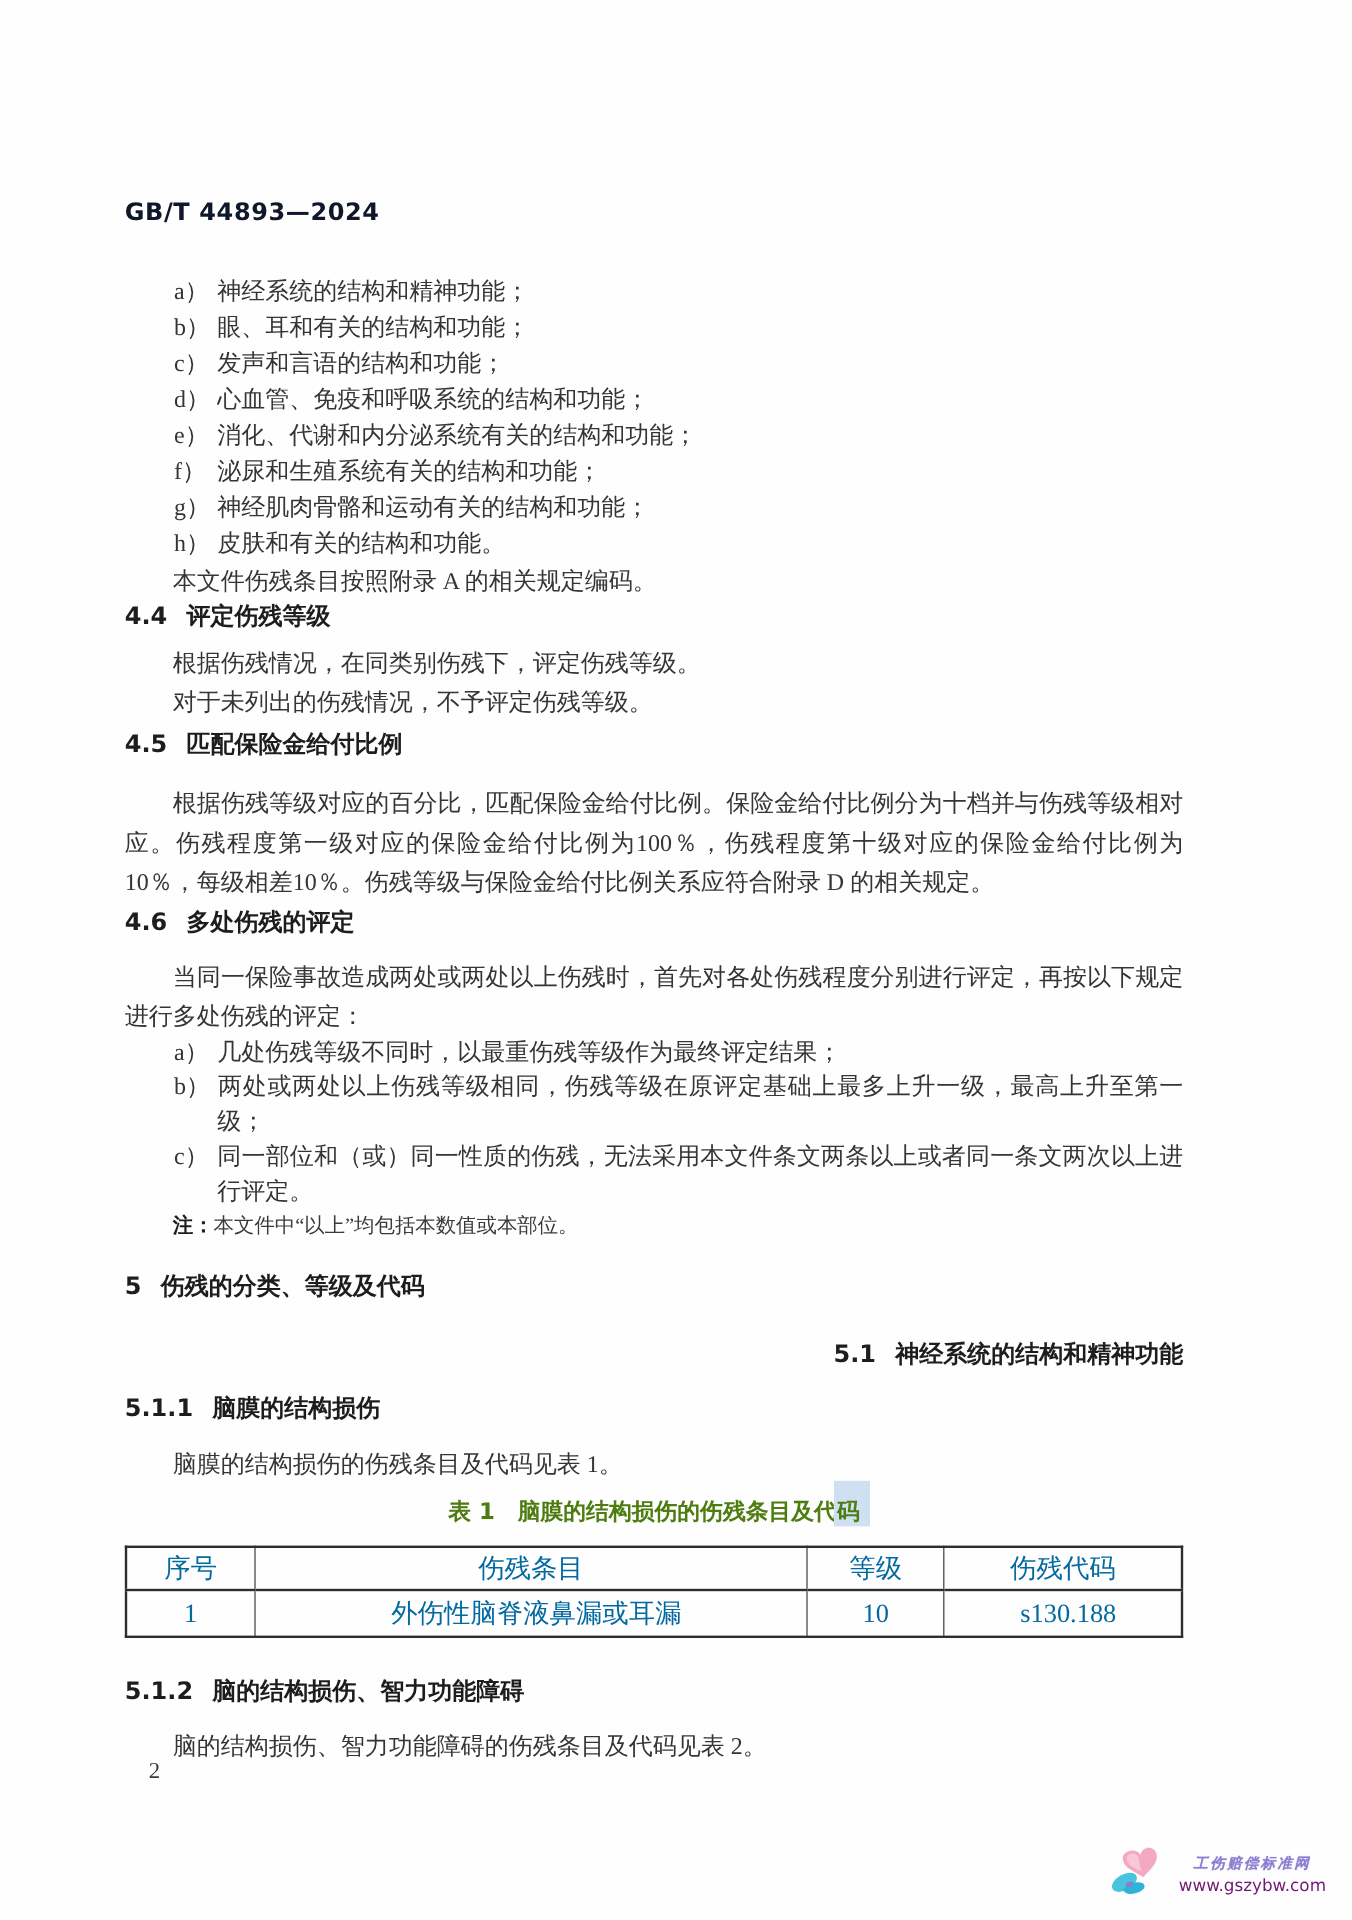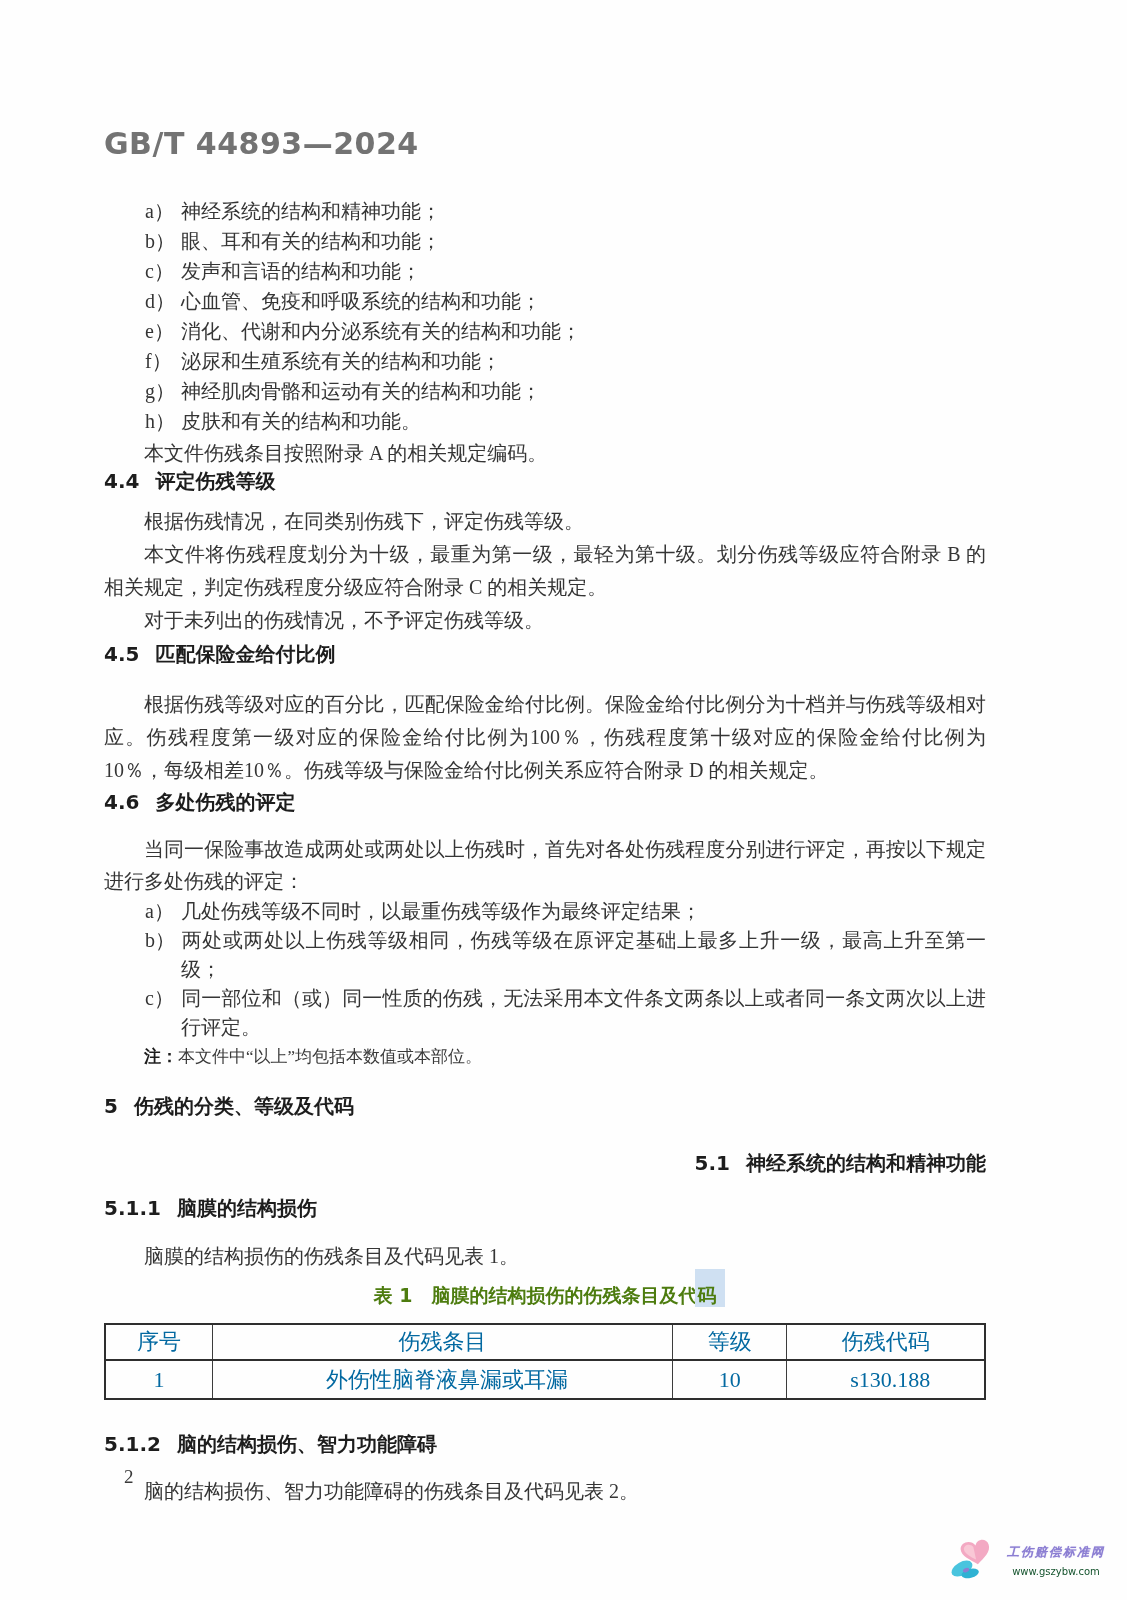--- a/index.html
+++ b/index.html
@@ -13,24 +13,25 @@
     padding: 132px 141px 0 104px;
     overflow: hidden;
     color: #353535;
     font-family: "Liberation Serif", "DejaVu Serif", serif;
     font-size: 20px;
   }
   
   .std-code {
     font-family: "DejaVu Sans", "Liberation Sans", sans-serif;
     font-weight: bold;
-    font-size: 30px;
-    color: #737373;
+    font-size: 20px;
+    color: #0f172a;
     line-height: 24px;
     letter-spacing: 0.5px;
+    margin-top: 32px;
   }
   
   .fn-list { margin-top: 40px; }
   .fn-item {
     line-height: 30px;
     margin-left: 41px;
     padding-left: 36px;
     text-indent: -36px;
   }
   .fn-item .li-label { display: inline-block; width: 36px; text-indent: 0; }
@@ -152,22 +153,22 @@
     font-weight: bold;
     font-style: italic;
     font-size: 12px;
     letter-spacing: 2px;
     color: #8b7ed2;
     text-shadow: 0 0 1px #b9aee6;
     line-height: 22px;
   }
   .wm-url {
     font-family: "DejaVu Sans", "Liberation Sans", sans-serif;
-    font-size: 10px;
-    color: #14532d;
+    font-size: 14px;
+    color: #701a75;
     line-height: 17px;
   }
 </style>
 </head>
 <body>
 
 <div class="page">
 
   <div class="std-code">GB/T 44893—2024</div>
 
@@ -179,21 +180,20 @@
     <div class="fn-item"><span class="li-label">e）</span><span>消化、代谢和内分泌系统有关的结构和功能；</span></div>
     <div class="fn-item"><span class="li-label">f）</span><span>泌尿和生殖系统有关的结构和功能；</span></div>
     <div class="fn-item"><span class="li-label">g）</span><span>神经肌肉骨骼和运动有关的结构和功能；</span></div>
     <div class="fn-item"><span class="li-label">h）</span><span>皮肤和有关的结构和功能。</span></div>
   </div>
 
   <div class="closing-para">本文件伤残条目按照附录 A 的相关规定编码。</div>
 
   <div class="h-sec h44"><span class="h-num">4.4</span><span>评定伤残等级</span></div>
   <div class="para pg44">根据伤残情况，在同类别伤残下，评定伤残等级。</div>
-  <div class="para">本文件将伤残程度划分为十级，最重为第一级，最轻为第十级。划分伤残等级应符合附录 B 的相关规定，判定伤残程度分级应符合附录 C 的相关规定。</div>
   <div class="para">对于未列出的伤残情况，不予评定伤残等级。</div>
 
   <div class="h-sec h45"><span class="h-num">4.5</span><span>匹配保险金给付比例</span></div>
   <div class="para pg45">根据伤残等级对应的百分比，匹配保险金给付比例。保险金给付比例分为十档并与伤残等级相对应。伤残程度第一级对应的保险金给付比例为100％，伤残程度第十级对应的保险金给付比例为10％，每级相差10％。伤残等级与保险金给付比例关系应符合附录 D 的相关规定。</div>
 
   <div class="h-sec h46"><span class="h-num">4.6</span><span>多处伤残的评定</span></div>
   <div class="para pg46">当同一保险事故造成两处或两处以上伤残时，首先对各处伤残程度分别进行评定，再按以下规定进行多处伤残的评定：</div>
   <div class="sub-list">
     <div class="sub-item"><span class="li-label">a）</span><span>几处伤残等级不同时，以最重伤残等级作为最终评定结果；</span></div>
     <div class="sub-item"><span class="li-label">b）</span><span>两处或两处以上伤残等级相同，伤残等级在原评定基础上最多上升一级，最高上升至第一级；</span></div>

